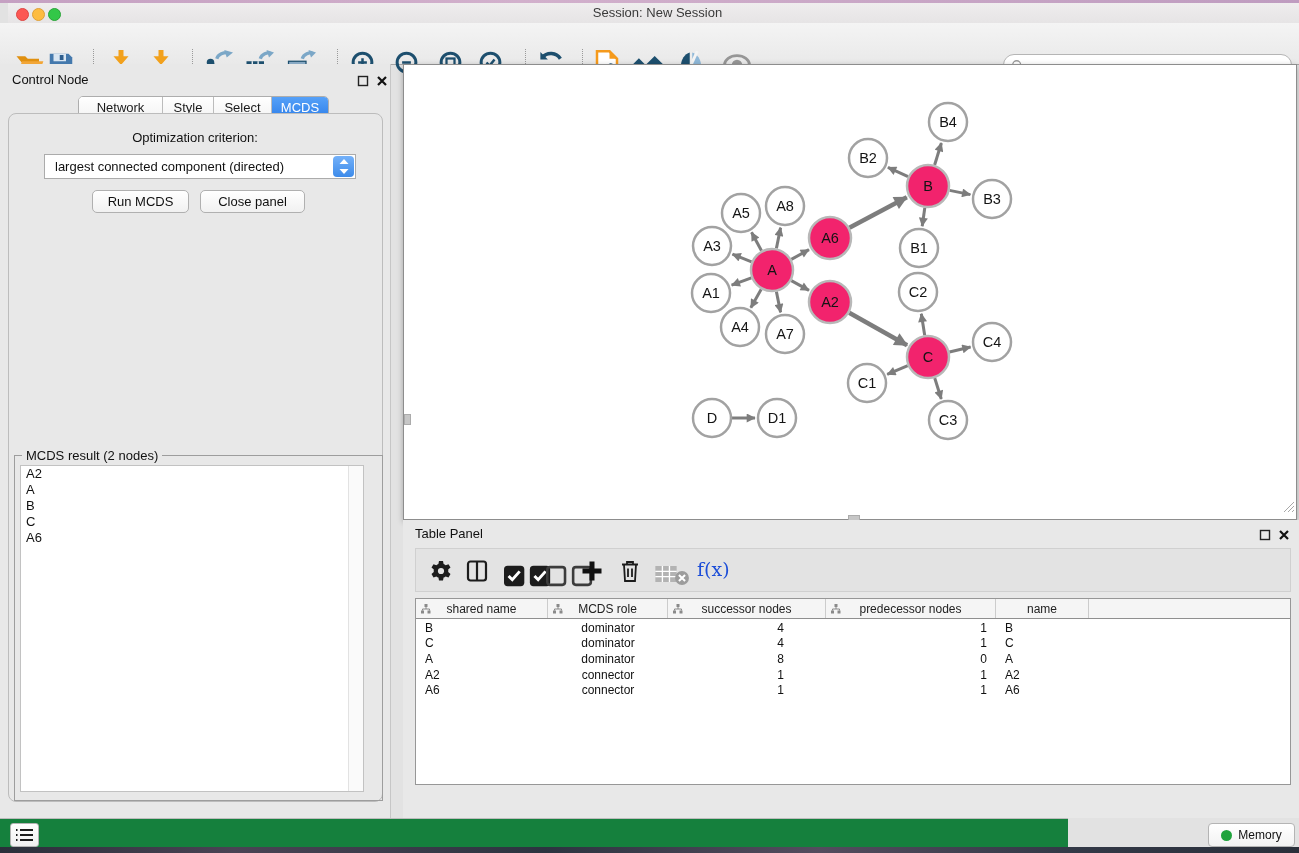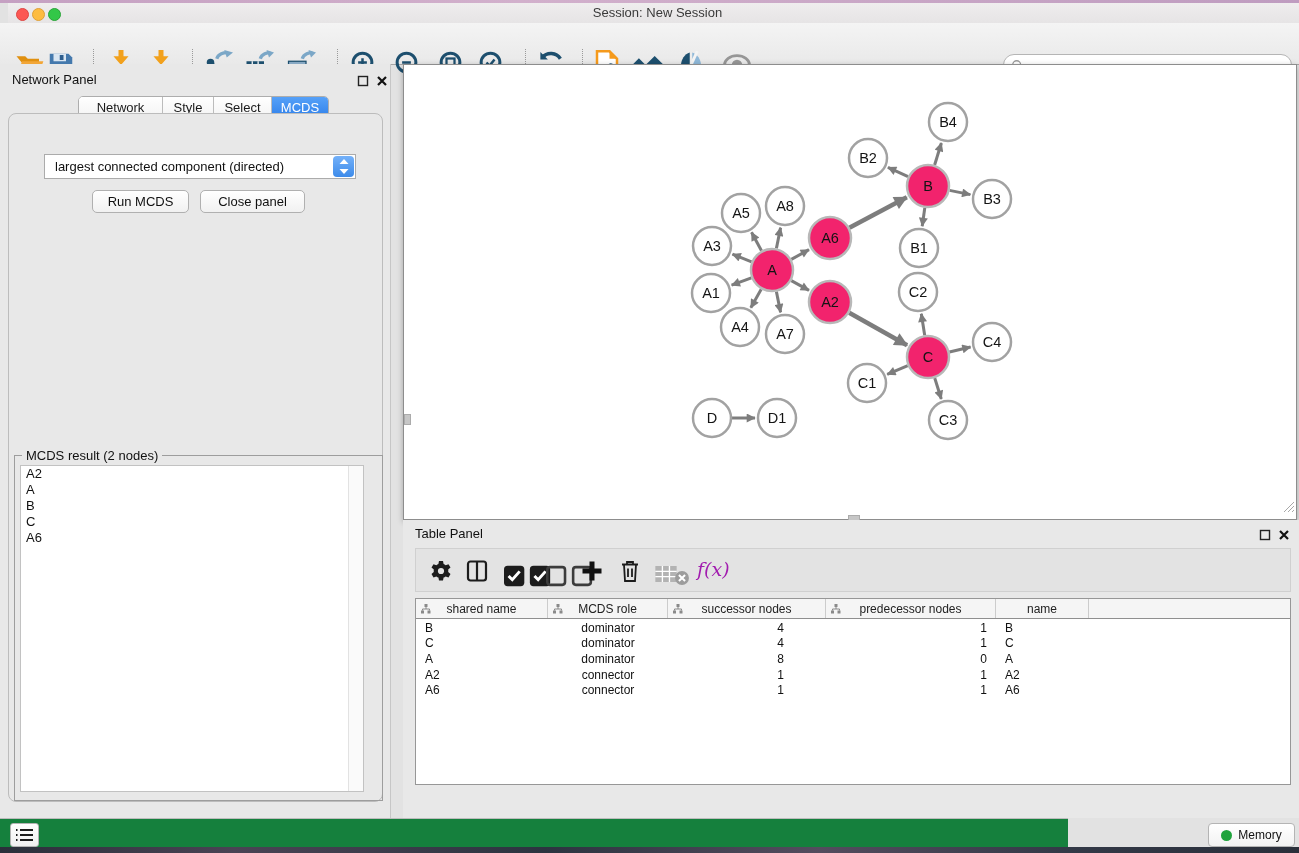--- a/index.html
+++ b/index.html
@@ -53,21 +53,21 @@
   .netwin .tl.red{left:13px;} .netwin .tl.yellow{left:29px;} .netwin .tl.green{left:45px;}
   .canvas{position:absolute;left:0;top:24px;width:892px;height:425px;background:#fff;}
   .vthumb{position:absolute;left:0;top:349px;width:5px;height:9px;background:#c6c6c6;border:1px solid #ababab;}
   .hthumb{position:absolute;left:444px;top:450px;width:10px;height:4px;background:#c6c6c6;border:1px solid #ababab;}
   .grip{position:absolute;right:1px;top:436px;width:12px;height:12px;}
   
   .tpanel{left:403px;top:520px;width:896px;height:298px;background:#e8e8e8;}
   .tp-toolbar{position:absolute;left:12px;top:28px;width:876px;height:44px;background:#e3e3e3;border:1px solid #d0d0d0;box-sizing:border-box;}
   .tp-icon{position:absolute;top:10px;height:24px;}
   .tp-icon svg{height:100%;}
-  .fx{font-family:"DejaVu Serif",serif;font-style:italic;font-size:19px;color:#a21caf;line-height:24px;}
+  .fx{font-family:"DejaVu Serif",serif;font-size:19px;color:#1d4ed8;line-height:24px;}
   .ntable{position:absolute;left:12px;top:78px;width:876px;height:187px;background:#fff;border:1px solid #979797;box-sizing:border-box;}
   .nt-header{position:absolute;left:0;top:0;width:100%;height:20px;background:#f5f5f5;border-bottom:1px solid #8f8f8f;display:flex;box-sizing:border-box;}
   .hcell{position:relative;height:100%;border-right:1px solid #cccccc;box-sizing:border-box;font-size:12px;color:#222;display:flex;align-items:center;justify-content:center;}
   .hcell svg{position:absolute;left:5px;top:5px;width:10px;height:10px;}
   .nt-body{position:absolute;left:0;top:21px;width:100%;}
   .trow{display:flex;height:15.6px;align-items:center;}
   .tcell{font-size:12px;color:#111;box-sizing:border-box;white-space:nowrap;overflow:hidden;}
   .c0{width:132px;text-align:left;padding-left:9px;}
   .c1{width:120px;text-align:center;}
   .c2{width:158px;text-align:right;padding-right:42px;}
@@ -190,36 +190,37 @@
     <span class="searchbox">
       <svg viewBox="0 0 16 16">
           <circle cx="6.5" cy="6.5" r="4.5" fill="none" stroke="#9a9a9a" stroke-width="1.5"></circle>
           <path d="M10 10l4 4" stroke="#9a9a9a" stroke-width="1.5"></path>
         </svg>
       <input placeholder="" style="">
     </span>
   </div>
 
   <div class="abs cpanel">
-    <div class="abs panel-title" style="left:12px;top:8px">Network Panel</div>
+    <div class="abs panel-title" style="left:12px;top:8px">Control Node</div>
     <span class="winbtn" style="left:357px;top:9px"><svg viewBox="0 0 12 12">
           <rect x="1.5" y="1.5" width="9" height="9" fill="none" stroke="#222" stroke-width="1.4"></rect>
         </svg></span>
     <span class="winbtn" style="left:376px;top:9px"><svg viewBox="0 0 12 12">
           <path d="M2 2l8 8M10 2l-8 8" stroke="#111" stroke-width="2.2"></path>
         </svg></span>
 
     <div class="seg-group" style="left:78px;top:32px" id="cp-tabs">
         <div class="seg" style="width: 84px;">Network</div>
         <div class="seg" style="width: 51px;">Style</div>
         <div class="seg" style="width: 58px;">Select</div>
         <div class="seg seg-sel" style="width: 56px;">MCDS</div>
       </div>
 
     <div class="abs cp-content"></div>
+    <div class="abs crit-label">Optimization criterion:</div>
 
     <div class="abs combo">
       <span class="val">largest connected component (directed)</span>
       <span class="step">
           <svg viewBox="0 0 12 15">
             <path d="M6 0l4.5 5h-9z" fill="#fff"></path>
             <path d="M6 15l4.5-5h-9z" fill="#fff"></path>
           </svg>
         </span>
     </div>

